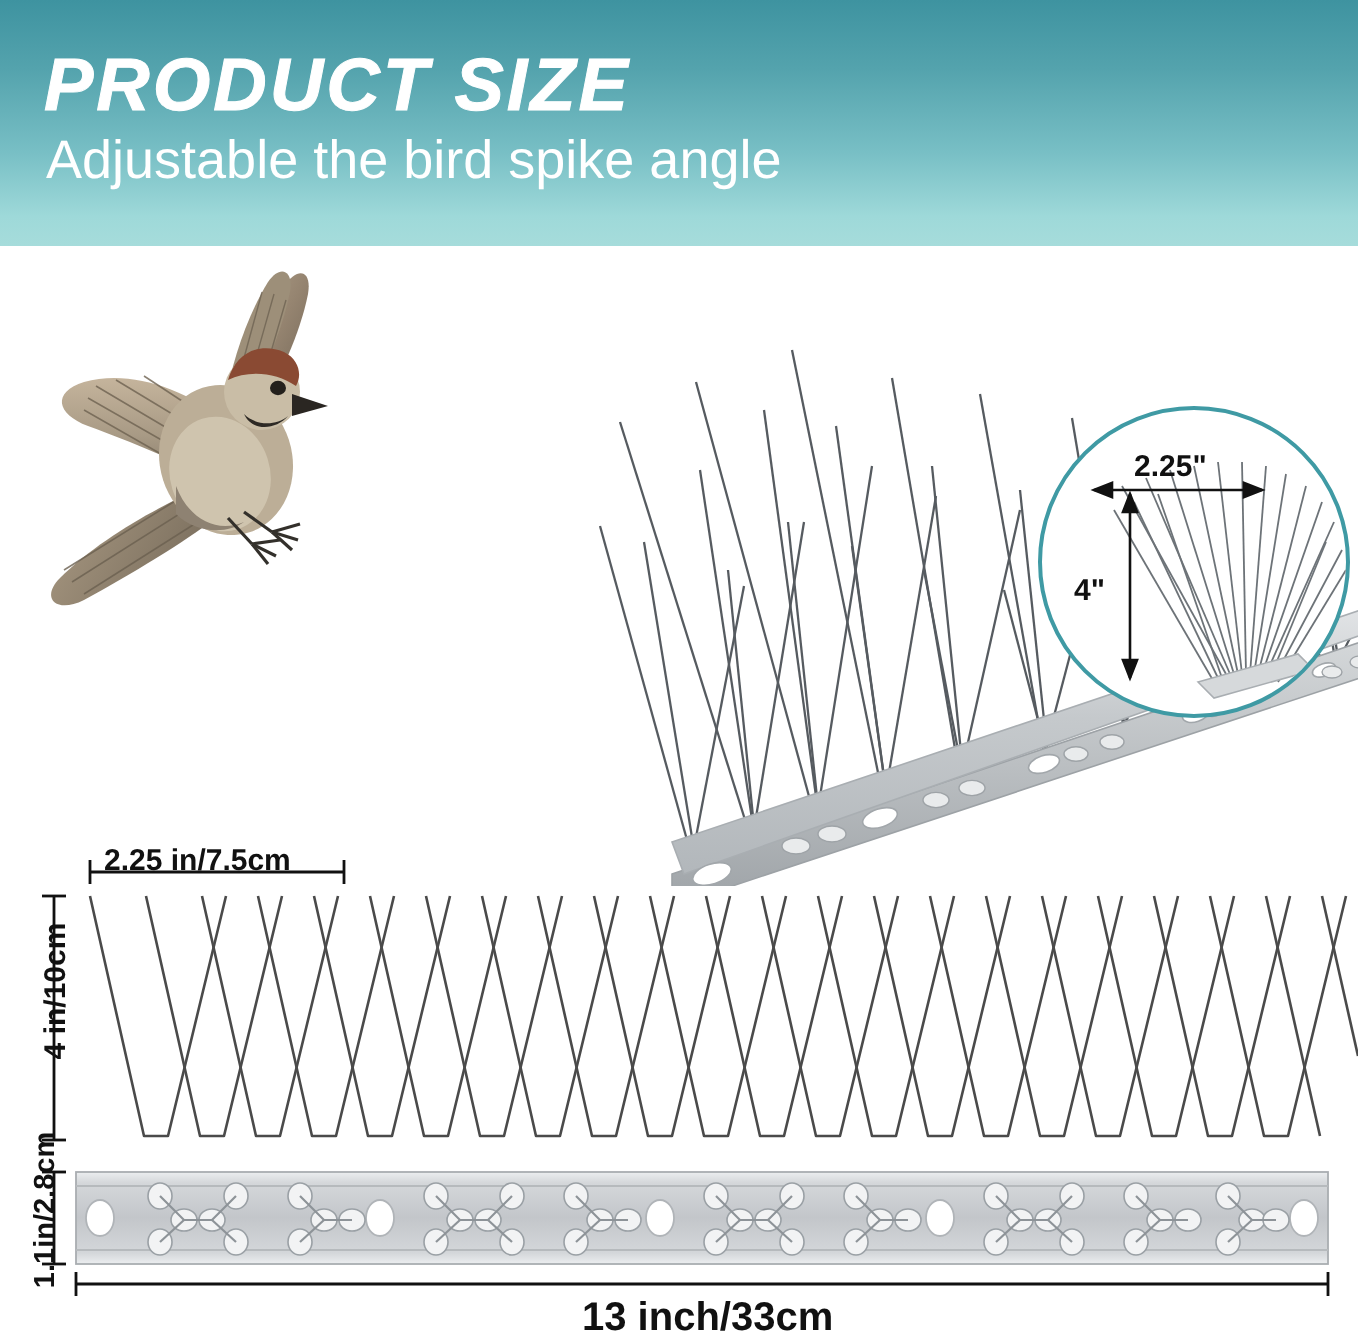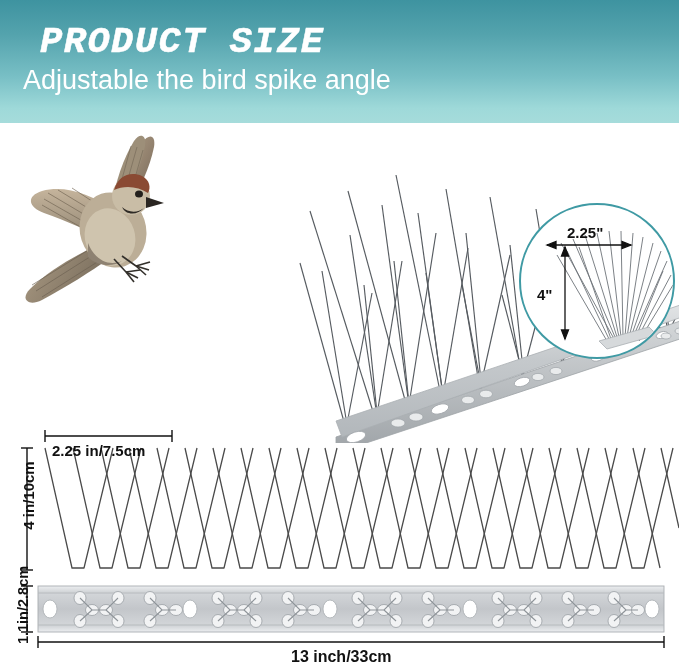--- a/index.html
+++ b/index.html
@@ -6,22 +6,22 @@
   body{width:679px;height:670px;overflow:hidden;font-family:"Liberation Sans",sans-serif;}
   #page{position:relative;width:679px;height:670px;background:#ffffff;overflow:hidden;}
 
   
   #header{
     position:absolute;left:0;top:0;width:679px;height:123px;
     background:linear-gradient(180deg,#3e93a0 0%,#54a3ad 28%,#78bfc5 62%,#9ed9d9 88%,#a6dcdb 100%);
     overflow:hidden;
   }
   #title{
-    position:absolute;left:40px;top:24px;
-    font-family:Liberation Mono, monospace;
+    position:absolute;left:22px;top:24px;
+    font-family:Liberation Sans, sans-serif;
     font-weight:bold;font-style:italic;
     font-size:37px;letter-spacing:1.5px;
     color:#ffffff;line-height:1;
     -webkit-text-stroke:0.5px #ffffff;
     white-space:nowrap;
   }
   #subtitle{
     position:absolute;left:23px;top:67px;
     font-family:"Liberation Sans",sans-serif;
     font-weight:normal;font-size:27px;
@@ -45,30 +45,30 @@
   
   #mid{position:absolute;left:0;top:422px;width:679px;height:160px;}
 
   
   #bot{position:absolute;left:0;top:570px;width:679px;height:100px;}
 
   .lbl{
     font-family:"Liberation Sans",sans-serif;font-weight:bold;
     color:#111;white-space:nowrap;
   }
-  #lbl-225{position:absolute;left:52px;top:422px;font-size:15px;margin-top:20px;}
+  #lbl-225{position:absolute;left:52px;top:422px;font-size:15px;}
   #lbl-4in{
     position:absolute;left:-32px;top:487px;width:120px;font-size:15px;
     transform:rotate(-90deg);text-align:center;
   }
   #lbl-11in{
     position:absolute;left:-32px;top:597px;width:110px;font-size:14.5px;
     transform:rotate(-90deg);text-align:center;
   }
-  #lbl-13in{position:absolute;left:291px;top:648px;font-size:16px;}
+  #lbl-13in{position:absolute;left:291px;top:648px;font-size:20px;}
 </style>
 </head>
 <body>
 
 <div id="page">
 
   <div id="header">
     <div id="title">PRODUCT SIZE</div>
     <div id="subtitle">Adjustable the bird spike angle</div>
   </div>

